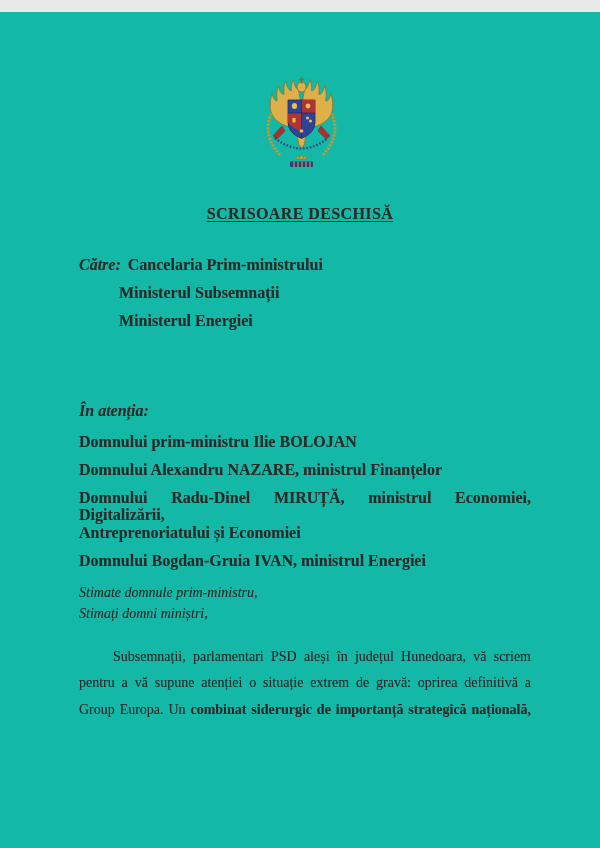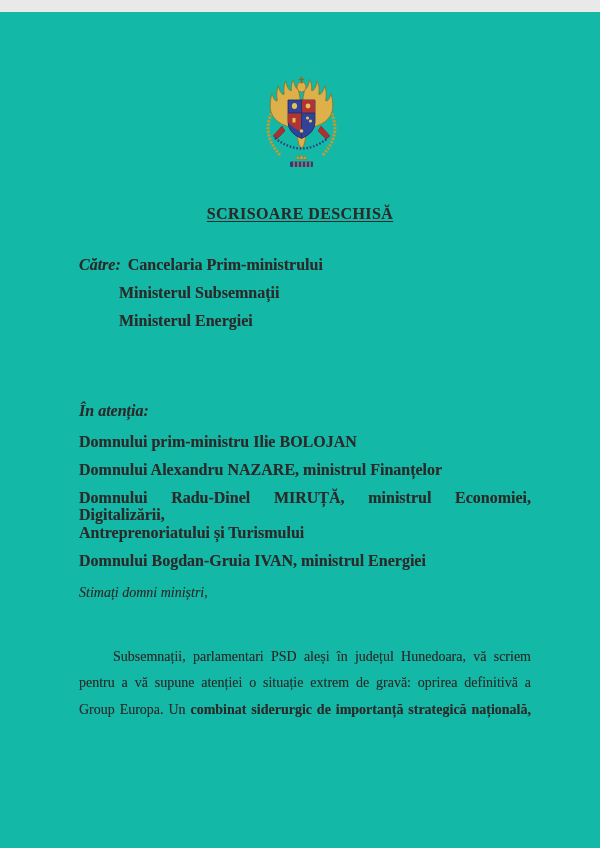--- a/index.html
+++ b/index.html
@@ -126,28 +126,29 @@
       <em>În atenția:</em>
     </p>
     <p class="addr">
       <strong>Domnului prim-ministru Ilie BOLOJAN</strong>
     </p>
     <p class="addr">
       <strong>Domnului Alexandru NAZARE, ministrul Finanțelor</strong>
     </p>
     <p class="addr">
       <strong class="jline">Domnului Radu-Dinel MIRUȚĂ, ministrul Economiei, Digitalizării,</strong>
-      <strong class="blockline">Antreprenoriatului și Turismului</strong>
+      <strong class="blockline">Antreprenoriatului și Economiei</strong>
     </p>
     <p class="addr">
       <strong>Domnului Bogdan-Gruia IVAN, ministrul Energiei</strong>
     </p>
   </section>
 
   <section class="salutation">
+    <p>Stimate domnule prim-ministru,</p>
     <p>Stimați domni miniștri,</p>
   </section>
 
   <section class="body-par">
     <span class="bline find">Subsemnații, parlamentari PSD aleși în județul Hunedoara, vă scriem</span>
     <span class="bline">pentru a vă supune atenției o situație extrem de gravă: oprirea definitivă a</span>
     <span class="bline"><span>Group Europa. Un </span><strong>combinat siderurgic de importanță strategică națională,</strong></span>
   </section>
 
 </div>

